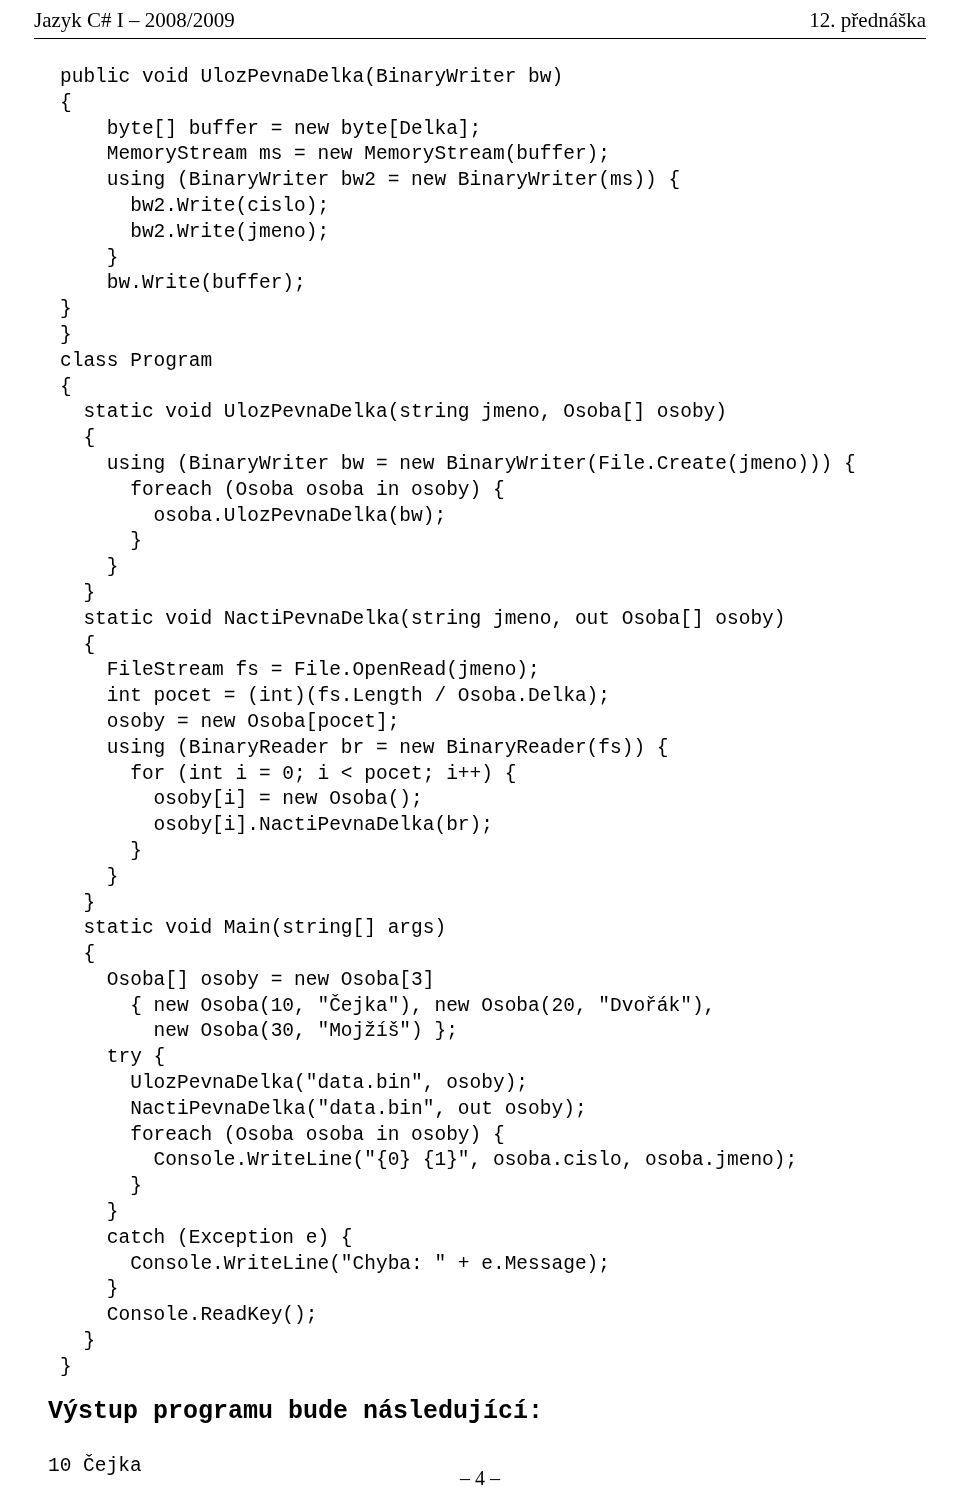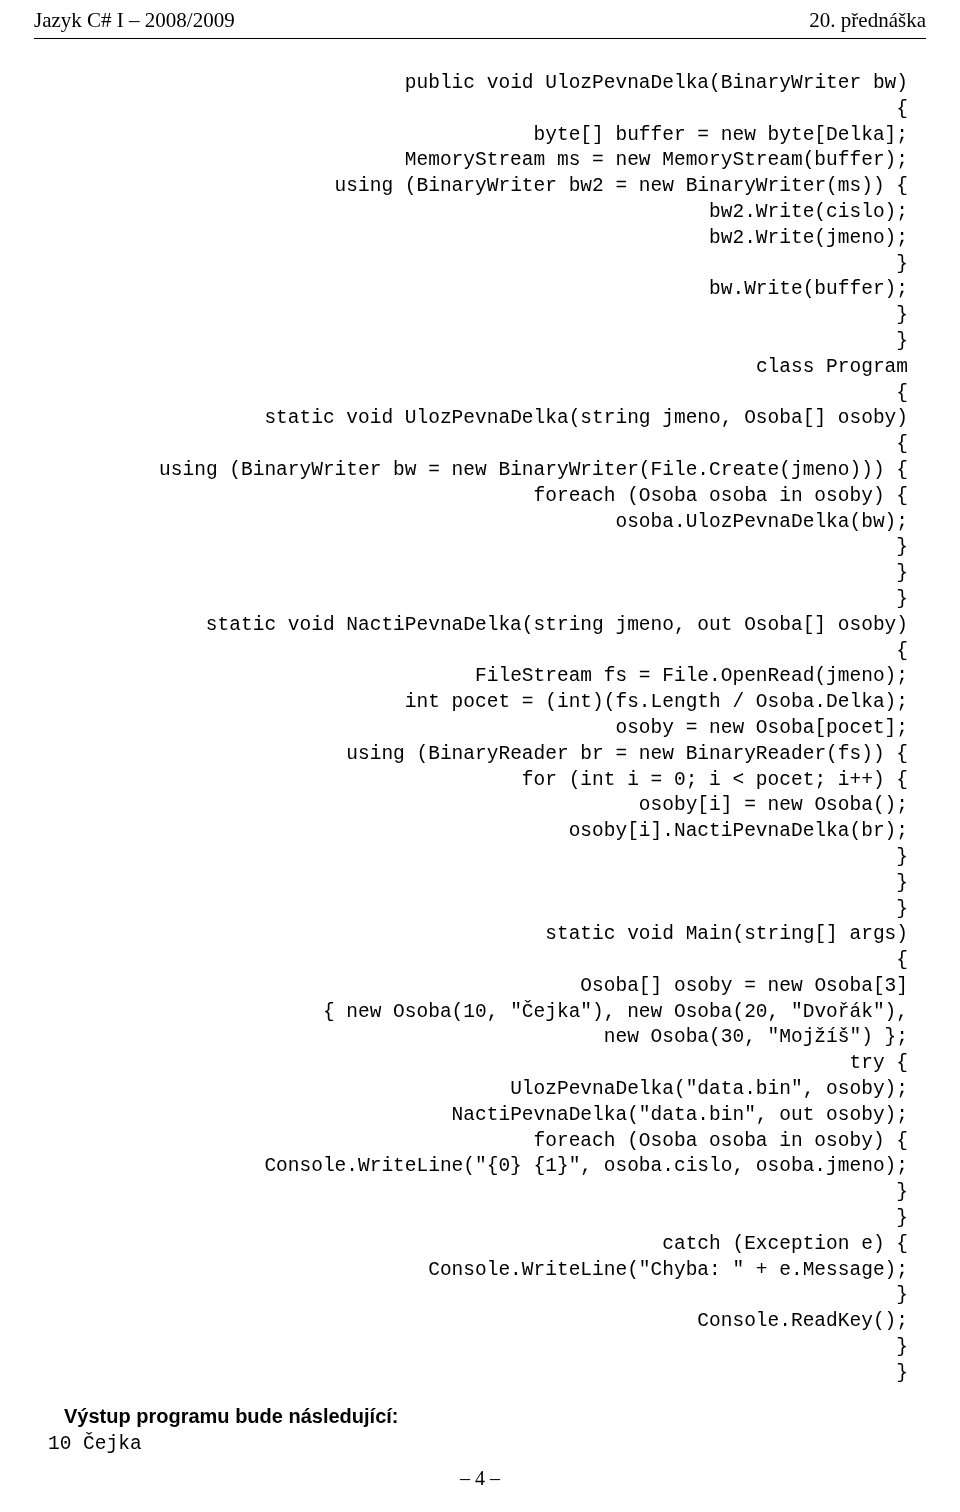--- a/index.html
+++ b/index.html
@@ -31,40 +31,39 @@
     border-bottom: 1.5px solid #000000;
   }
   .header-left { white-space: pre; }
   .header-right { white-space: pre; }
 
   .code {
     font-family: "Liberation Mono", monospace;
     font-size: 19.5px;
     line-height: 25.8px;
     white-space: pre;
-    margin: 18px;
+    margin: 12px;
     padding: 14px 0 0 0;
     letter-spacing: 0px;
-    text-align: right;
   }
   .code .ln { display: block; min-height: 25.8px; }
 
   .caption {
-    font-family: Liberation Sans, sans-serif;
-    font-size: 20px;
+    font-family: Liberation Mono, monospace;
+    font-size: 25px;
     font-weight: bold;
-    margin: 16px 0 0 16px;
+    margin: 16px 0 0 0;
     padding-left: 0px;
   }
   .output {
     font-family: "Liberation Mono", monospace;
     font-size: 19.5px;
     line-height: 25.8px;
     white-space: pre;
-    margin: 4px 0 0 0;
+    margin: 28px 0 0 0;
     padding-left: 0px;
   }
   .output .ln { display: block; min-height: 25.8px; }
 
   .code-body { padding-left: 14px; }
 
   .footer {
     position: absolute;
     left: 0;
     right: 0;
@@ -74,21 +73,21 @@
     font-size: 20px;
   }
 </style>
 </head>
 <body>
 
 <div class="page">
 
   <div class="header">
     <div class="header-left">Jazyk C# I – 2008/2009</div>
-    <div class="header-right">20. přednáška</div>
+    <div class="header-right">12. přednáška</div>
   </div>
 
   <div class="code-body">
     <pre class="code" id="code-block"><span class="ln">public void UlozPevnaDelka(BinaryWriter bw)</span><span class="ln">{</span><span class="ln">    byte[] buffer = new byte[Delka];</span><span class="ln">    MemoryStream ms = new MemoryStream(buffer);</span><span class="ln">    using (BinaryWriter bw2 = new BinaryWriter(ms)) {</span><span class="ln">      bw2.Write(cislo);</span><span class="ln">      bw2.Write(jmeno);</span><span class="ln">    }</span><span class="ln">    bw.Write(buffer);</span><span class="ln">}</span><span class="ln">}</span><span class="ln">class Program</span><span class="ln">{</span><span class="ln">  static void UlozPevnaDelka(string jmeno, Osoba[] osoby)</span><span class="ln">  {</span><span class="ln">    using (BinaryWriter bw = new BinaryWriter(File.Create(jmeno))) {</span><span class="ln">      foreach (Osoba osoba in osoby) {</span><span class="ln">        osoba.UlozPevnaDelka(bw);</span><span class="ln">      }</span><span class="ln">    }</span><span class="ln">  }</span><span class="ln">  static void NactiPevnaDelka(string jmeno, out Osoba[] osoby)</span><span class="ln">  {</span><span class="ln">    FileStream fs = File.OpenRead(jmeno);</span><span class="ln">    int pocet = (int)(fs.Length / Osoba.Delka);</span><span class="ln">    osoby = new Osoba[pocet];</span><span class="ln">    using (BinaryReader br = new BinaryReader(fs)) {</span><span class="ln">      for (int i = 0; i &lt; pocet; i++) {</span><span class="ln">        osoby[i] = new Osoba();</span><span class="ln">        osoby[i].NactiPevnaDelka(br);</span><span class="ln">      }</span><span class="ln">    }</span><span class="ln">  }</span><span class="ln">  static void Main(string[] args)</span><span class="ln">  {</span><span class="ln">    Osoba[] osoby = new Osoba[3]</span><span class="ln">      { new Osoba(10, "Čejka"), new Osoba(20, "Dvořák"),</span><span class="ln">        new Osoba(30, "Mojžíš") };</span><span class="ln">    try {</span><span class="ln">      UlozPevnaDelka("data.bin", osoby);</span><span class="ln">      NactiPevnaDelka("data.bin", out osoby);</span><span class="ln">      foreach (Osoba osoba in osoby) {</span><span class="ln">        Console.WriteLine("{0} {1}", osoba.cislo, osoba.jmeno);</span><span class="ln">      }</span><span class="ln">    }</span><span class="ln">    catch (Exception e) {</span><span class="ln">      Console.WriteLine("Chyba: " + e.Message);</span><span class="ln">    }</span><span class="ln">    Console.ReadKey();</span><span class="ln">  }</span><span class="ln">}</span></pre>
 
     <div class="caption">Výstup programu bude následující:</div>
 
     <pre class="output" id="output-block"><span class="ln">10 Čejka</span></pre>
   </div>
 

